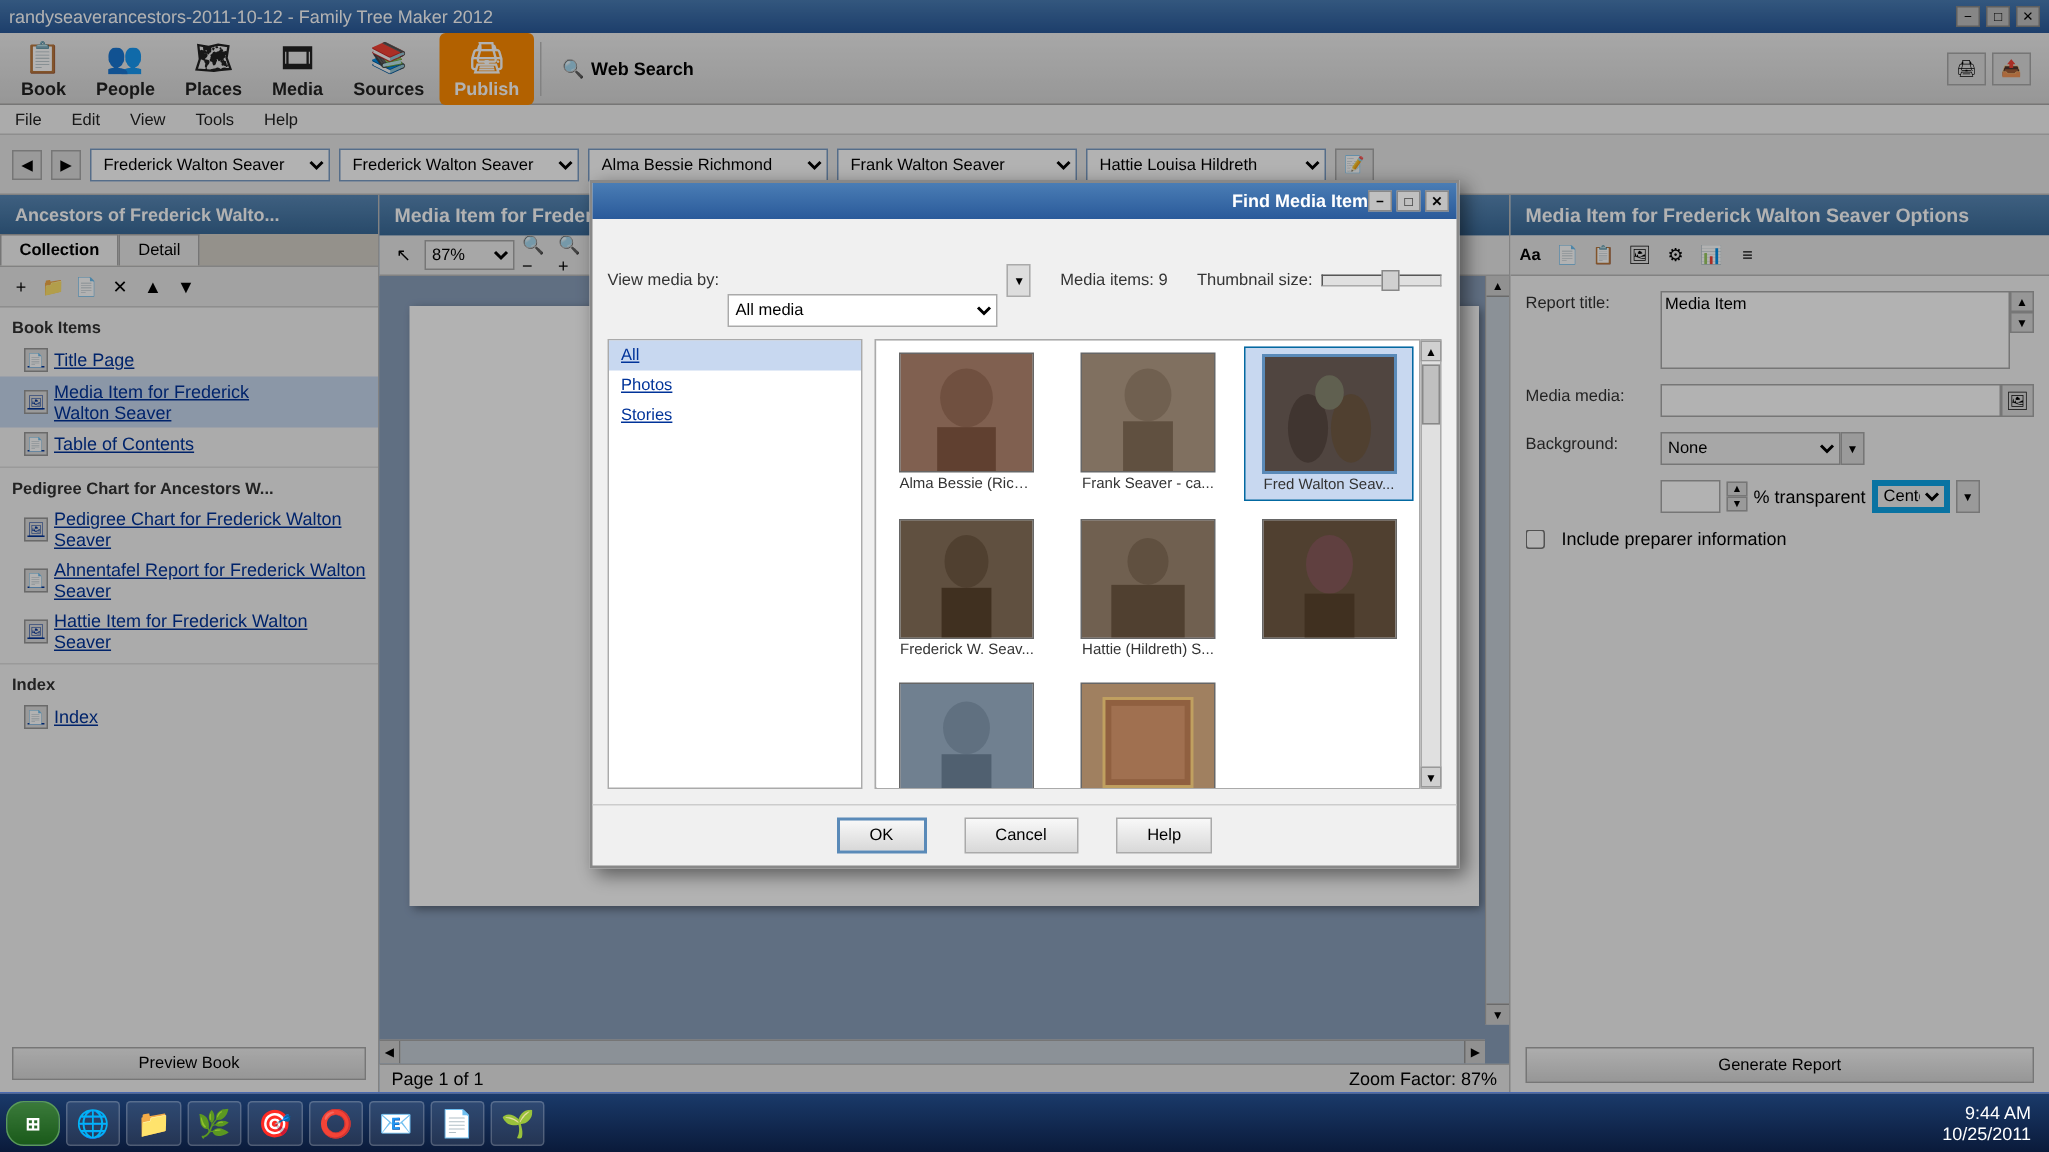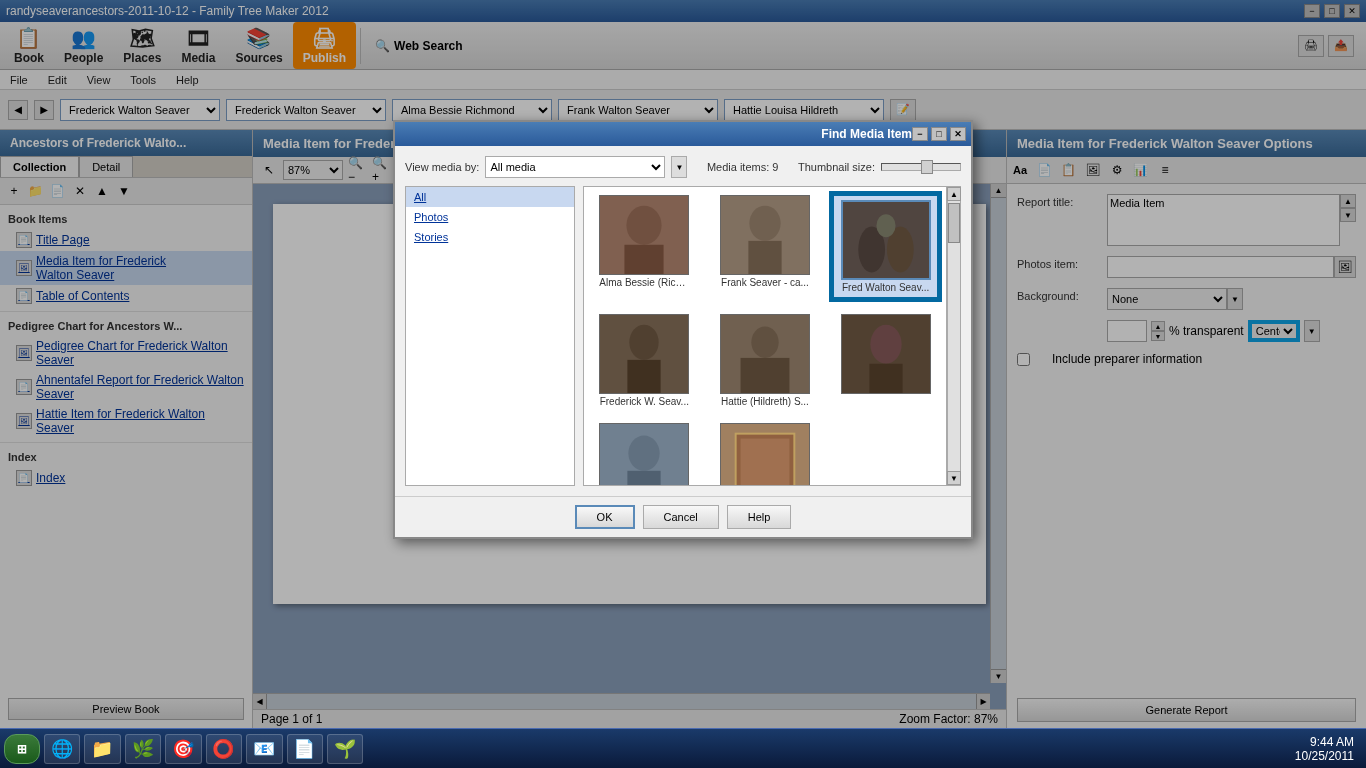--- a/index.html
+++ b/index.html
@@ -266,21 +266,21 @@
       width: 120px; height: 22px;
       border: 1px solid #aaa;
       font-size: 11px;
     }
     .pct-input {
       width: 40px; height: 22px;
       border: 1px solid #aaa;
       font-size: 11px;
       padding: 0 2px;
     }
-    .checkbox-row { display: flex; align-items: center; gap: 22px; margin-bottom: 10px; }
+    .checkbox-row { display: flex; align-items: center; gap: 11px; margin-bottom: 10px; }
     .gen-report-btn {
       margin: 6px 10px;
       padding: 5px 14px;
       background: linear-gradient(to bottom, #f8f8f8, #d8d8d8);
       border: 1px solid #aaa;
       cursor: pointer;
       font-size: 11px;
     }
     .upload-icon {
       width: 22px; height: 22px;
@@ -336,20 +336,21 @@
       margin-bottom: 8px;
     }
     .view-media-label { font-size: 11px; color: #333; }
     .media-count { font-size: 11px; color: #333; }
     .thumb-label { font-size: 11px; color: #333; }
     .media-select {
       width: 180px; height: 22px;
       border: 1px solid #aaa;
       font-size: 11px;
       background: white;
+      margin-top: 40px;
     }
     .dialog-content { display: flex; gap: 8px; }
     .media-filter {
       width: 170px;
       border: 1px solid #aaa;
       background: white;
     }
     .filter-item {
       padding: 4px 8px;
       font-size: 11px;
@@ -369,21 +370,21 @@
       grid-template-columns: repeat(3, 1fr);
       gap: 8px;
     }
     .media-thumb {
       display: flex;
       flex-direction: column;
       align-items: center;
       cursor: pointer;
       padding: 4px;
     }
-    .media-thumb.selected { background: #c8d8f0; border: 5px solid #0369a1; }
+    .media-thumb.selected { background: #c8d8f0; border: 1px solid #0369a1; }
     .thumb-img {
       width: 90px; height: 80px;
       background: #888;
       border: 1px solid #666;
       overflow: hidden;
       display: flex; align-items: center; justify-content: center;
       font-size: 9px;
       color: #eee;
     }
     .thumb-img.selected-border { border: 2px solid #5a8ab8; }
@@ -409,21 +410,21 @@
       width: 14px; height: 14px;
       background: #d0d0d0;
       border: 1px solid #999;
       display: flex; align-items: center; justify-content: center;
       cursor: pointer;
       font-size: 8px;
     }
     .dialog-footer {
       display: flex;
       justify-content: center;
-      gap: 8px;
+      gap: 25px;
       padding: 8px;
       border-top: 1px solid #ccc;
     }
     .dialog-btn {
       padding: 4px 20px;
       background: linear-gradient(to bottom, #f8f8f8, #d8d8d8);
       border: 1px solid #aaa;
       cursor: pointer;
       font-size: 11px;
     }
@@ -702,21 +703,21 @@
       <div class="field-row">
         <div class="field-label">Report title:</div>
         <textarea class="field-input" style="">Media Item</textarea>
         <div style="display:flex;flex-direction:column;width:16px;">
           <div style="height:14px;background:#d8d8d8;border:1px solid #aaa;font-size:8px;display:flex;align-items:center;justify-content:center;cursor:pointer;">▲</div>
           <div style="flex:1;background:#e8e8e8;"></div>
           <div style="height:14px;background:#d8d8d8;border:1px solid #aaa;font-size:8px;display:flex;align-items:center;justify-content:center;cursor:pointer;">▼</div>
         </div>
       </div>
       <div class="field-row">
-        <div class="field-label">Photos item:</div>
+        <div class="field-label">Media media:</div>
         <input class="field-input-single" type="text" value="" style="">
         <div class="upload-icon">🖼</div>
       </div>
       <div class="field-row">
         <div class="field-label">Background:</div>
         <select class="bg-select">
           <option>None</option>
         </select>
         <div style="width:16px;height:22px;background:#ddd;border:1px solid #aaa;display:flex;align-items:center;justify-content:center;font-size:8px;">▼</div>
       </div>

